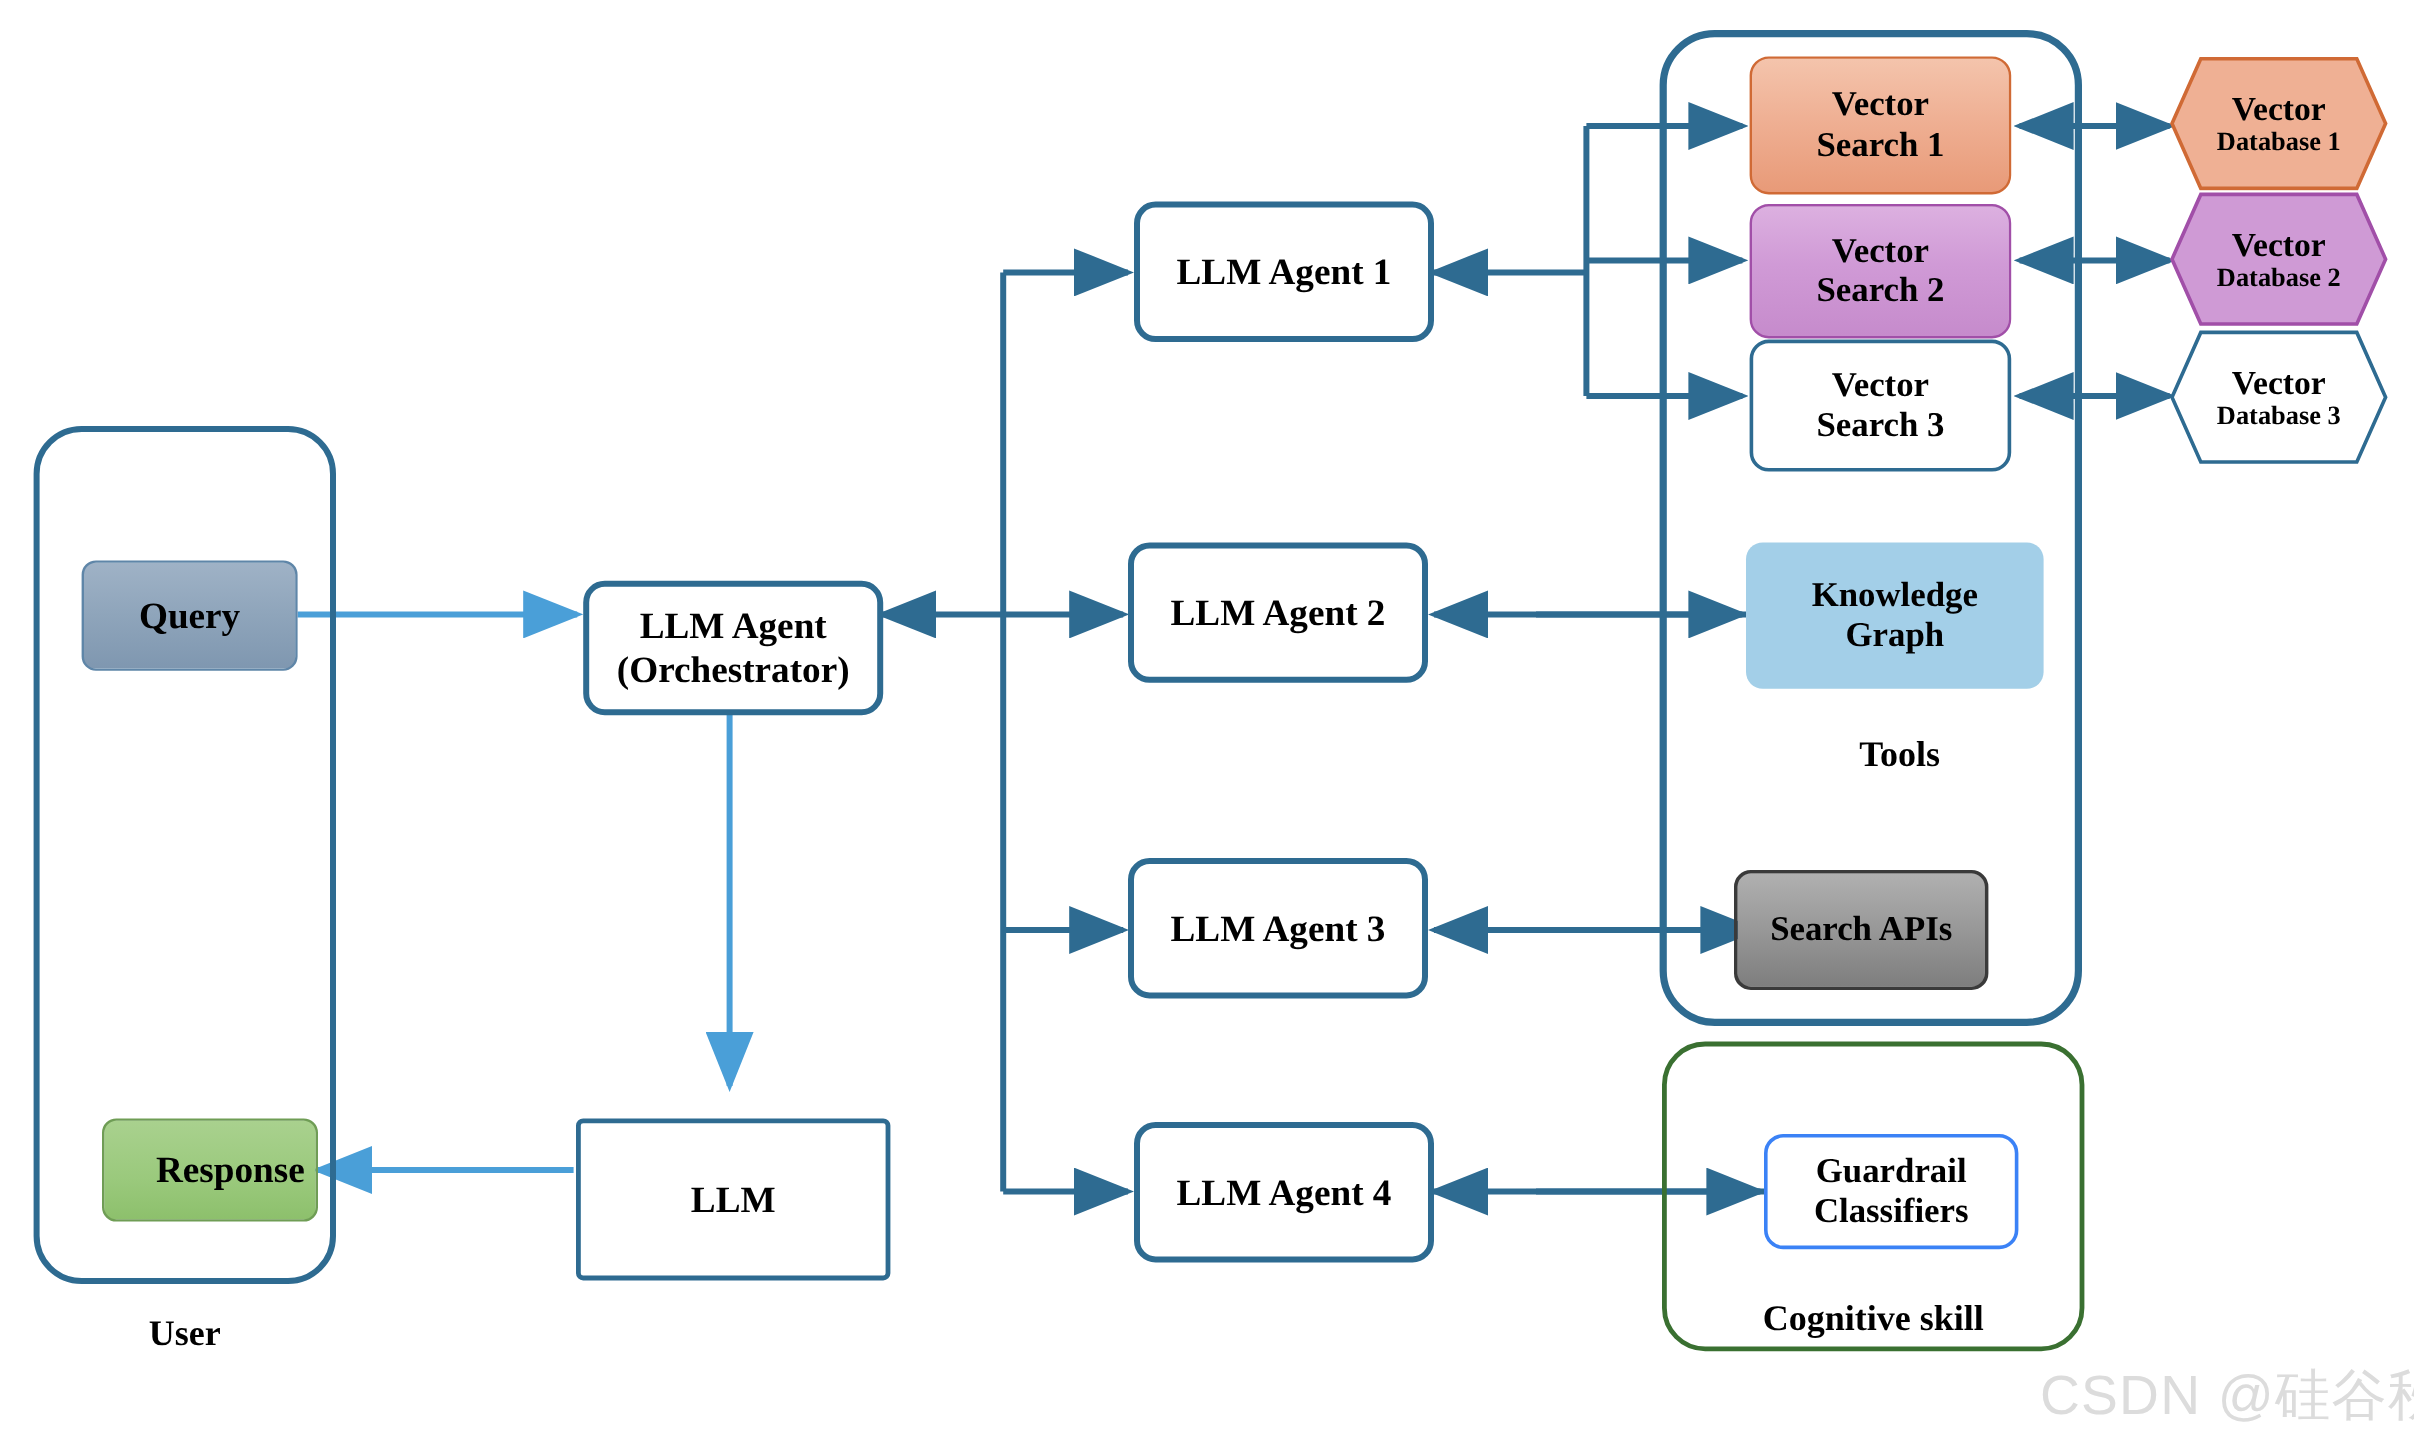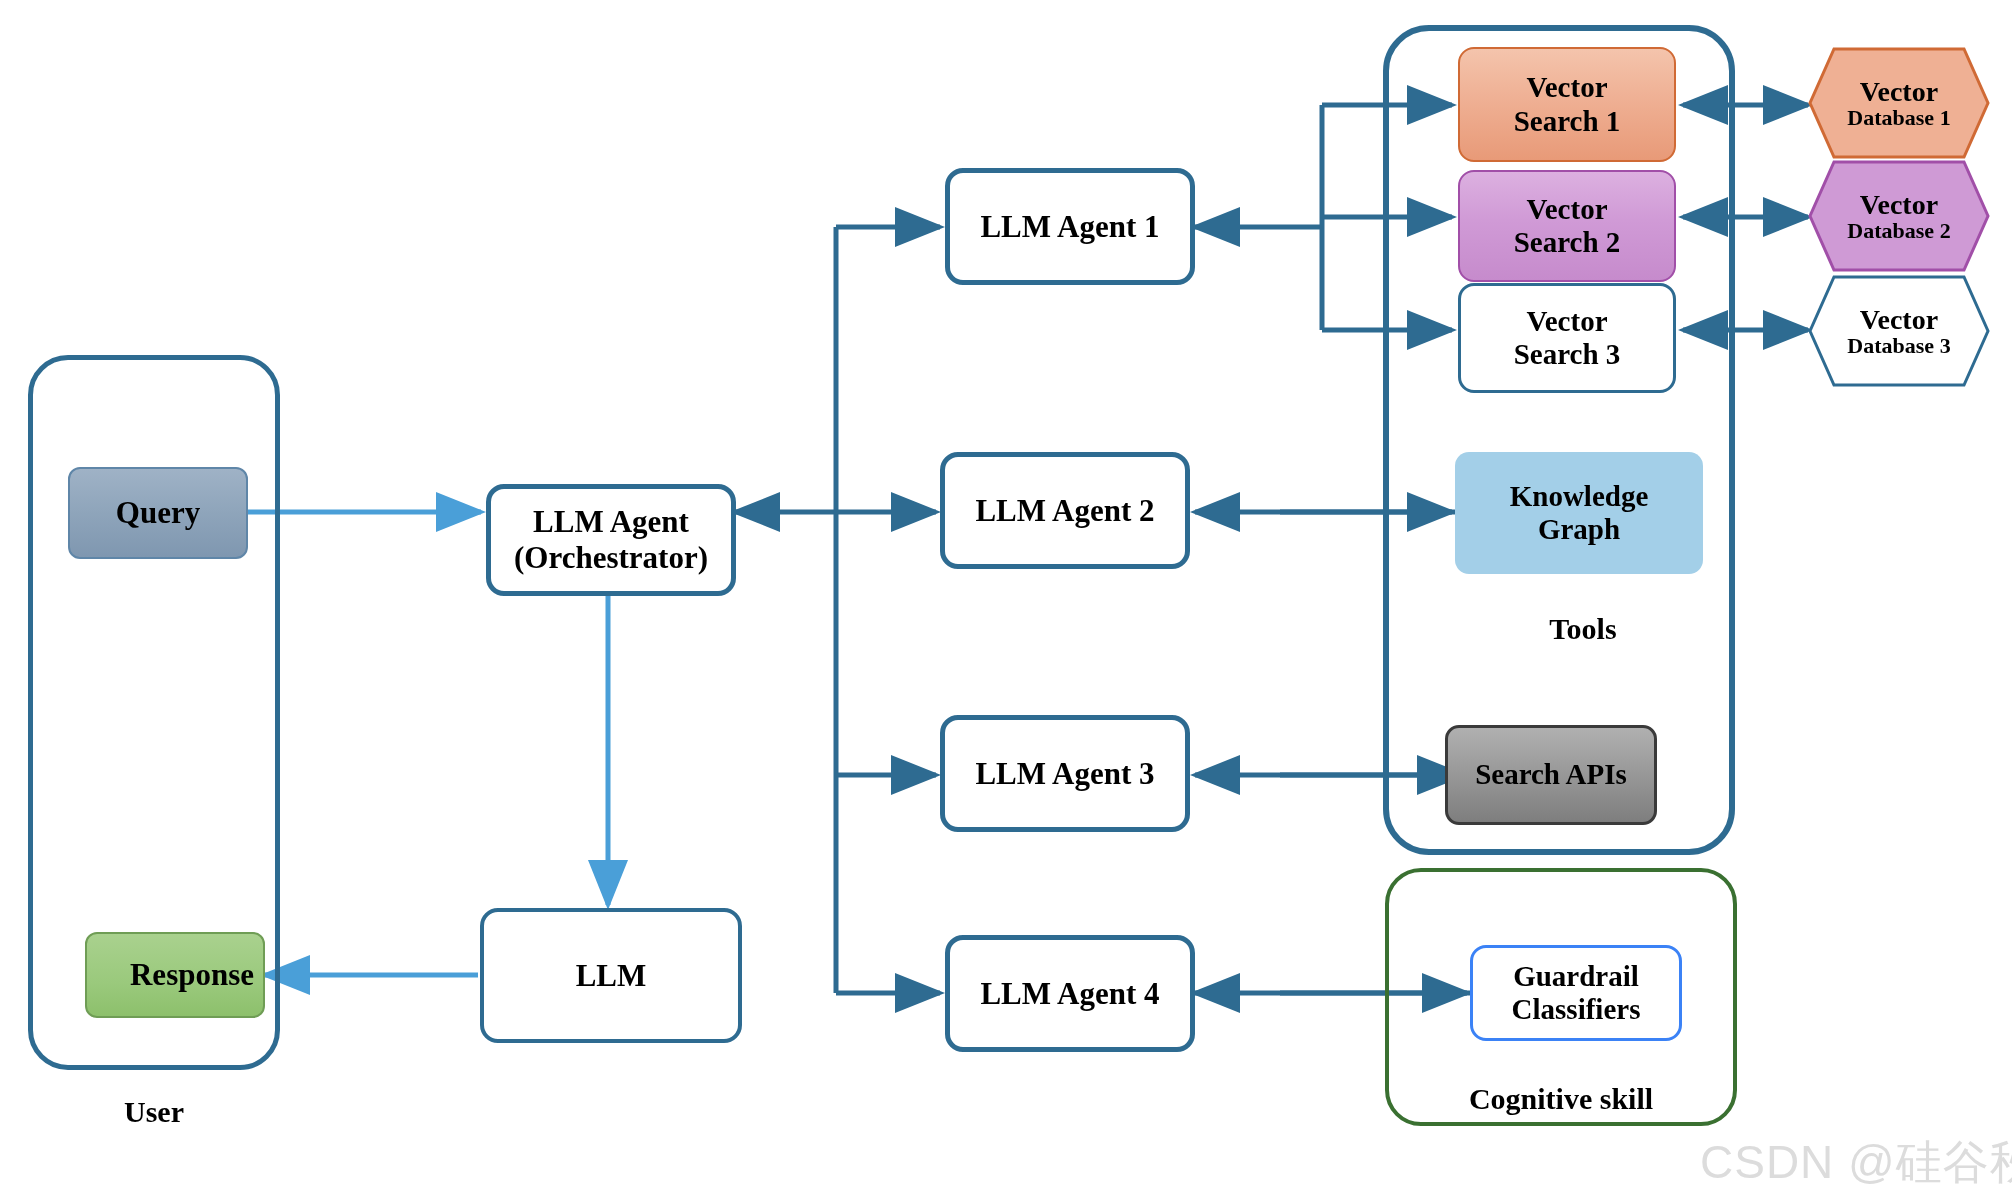--- a/index.html
+++ b/index.html
@@ -61,23 +61,24 @@
     font-size: 31px;
   }
   .orchestrator {
     border: 5px solid #2e6b91;
     border-radius: 18px;
     background: #ffffff;
     font-size: 31px;
   }
   .llm-plain {
     border: 4px solid #2e6b91;
-    border-radius: 18px;
-    background: #ffffff;
-    font-size: 31px;
+    border-radius: 6px;
+    background: #ffffff;
+    font-size: 31px;
+    margin-top: 24px;
   }
   
   .query-box {
     border: 2px solid #5f86a8;
     border-radius: 12px;
     background: linear-gradient(180deg, #9fb2c6 0%, #8fa5bb 48%, #7f97b0 100%);
     font-size: 31px;
   }
   .response-box {
     border: 2px solid #6f9d55;

